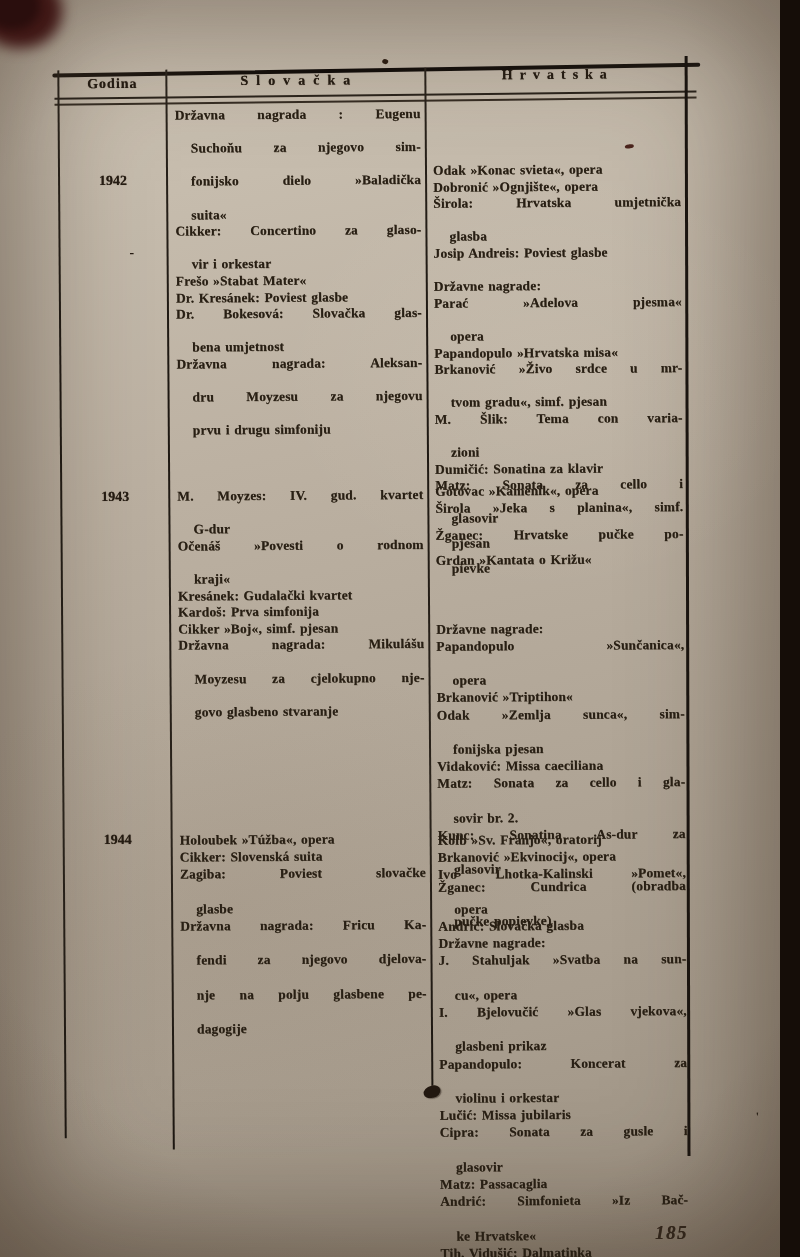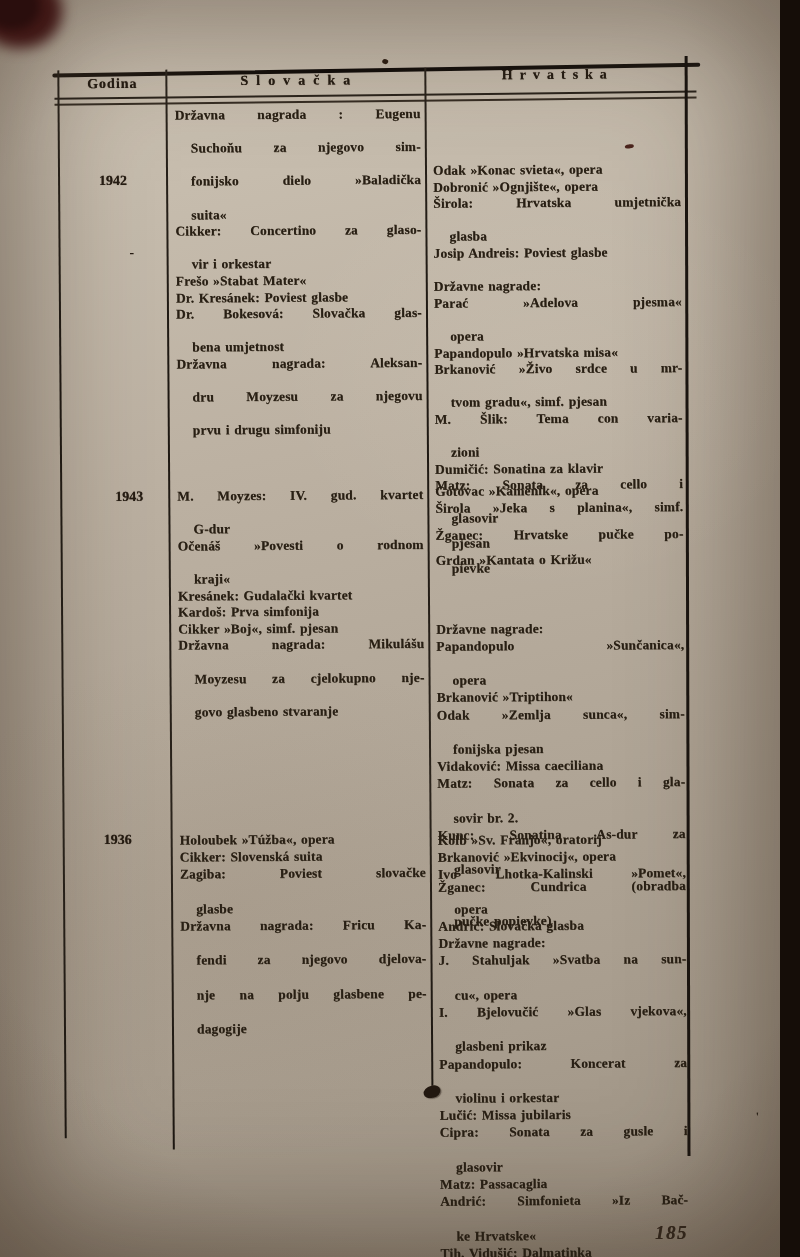--- a/index.html
+++ b/index.html
@@ -113,21 +113,21 @@
           <div class="ln j">Brkanović »Živo srdce u mr-</div>
           <div class="ln ind">tvom gradu«, simf. pjesan</div>
           <div class="ln j">M. Šlik: Tema con varia-</div>
           <div class="ln ind">zioni</div>
           <div class="ln">Dumičić: Sonatina za klavir</div>
           <div class="ln j">Matz: Sonata za cello i</div>
           <div class="ln ind">glasovir</div>
           <div class="ln j">Žganec: Hrvatske pučke po-</div>
           <div class="ln ind">pievke</div>
         </div>
-        <div class="yearcell" style="left: 62px; top: 487px; margin-left: 14px;">1943</div>
+        <div class="yearcell" style="left: 62px; top: 487px;">1943</div>
         <div class="cellblock lh166" style="left: 178px; top: 487px; width: 246px;">
           <div class="ln j">M. Moyzes: IV. gud. kvartet</div>
           <div class="ln ind">G-dur</div>
           <div class="ln j">Očenáš »Povesti o rodnom</div>
           <div class="ln ind">kraji«</div>
           <div class="ln">Kresánek: Gudalački kvartet</div>
           <div class="ln">Kardoš: Prva simfonija</div>
           <div class="ln">Cikker »Boj«, simf. pjesan</div>
           <div class="ln j">Državna nagrada: Mikulášu</div>
           <div class="ln ind j">Moyzesu za cjelokupno nje-</div>
@@ -148,21 +148,21 @@
           <div class="ln j">Odak »Zemlja sunca«, sim-</div>
           <div class="ln ind">fonijska pjesan</div>
           <div class="ln">Vidaković: Missa caeciliana</div>
           <div class="ln j">Matz: Sonata za cello i gla-</div>
           <div class="ln ind">sovir br. 2.</div>
           <div class="ln j">Kunc: Sonatina As-dur za</div>
           <div class="ln ind">glasovir</div>
           <div class="ln j">Žganec: Cundrica (obradba</div>
           <div class="ln ind">pučke popievke)</div>
         </div>
-        <div class="yearcell" style="left: 62px; top: 830px;">1936</div>
+        <div class="yearcell" style="left: 62px; top: 830px;">1944</div>
         <div class="cellblock lh172" style="left: 178px; top: 830px; width: 246px;">
           <div class="ln">Holoubek »Túžba«, opera</div>
           <div class="ln">Cikker: Slovenská suita</div>
           <div class="ln j">Zagiba: Poviest slovačke</div>
           <div class="ln ind">glasbe</div>
           <div class="ln j">Državna nagrada: Fricu Ka-</div>
           <div class="ln ind j">fendi za njegovo djelova-</div>
           <div class="ln ind j">nje na polju glasbene pe-</div>
           <div class="ln ind">dagogije</div>
         </div>

